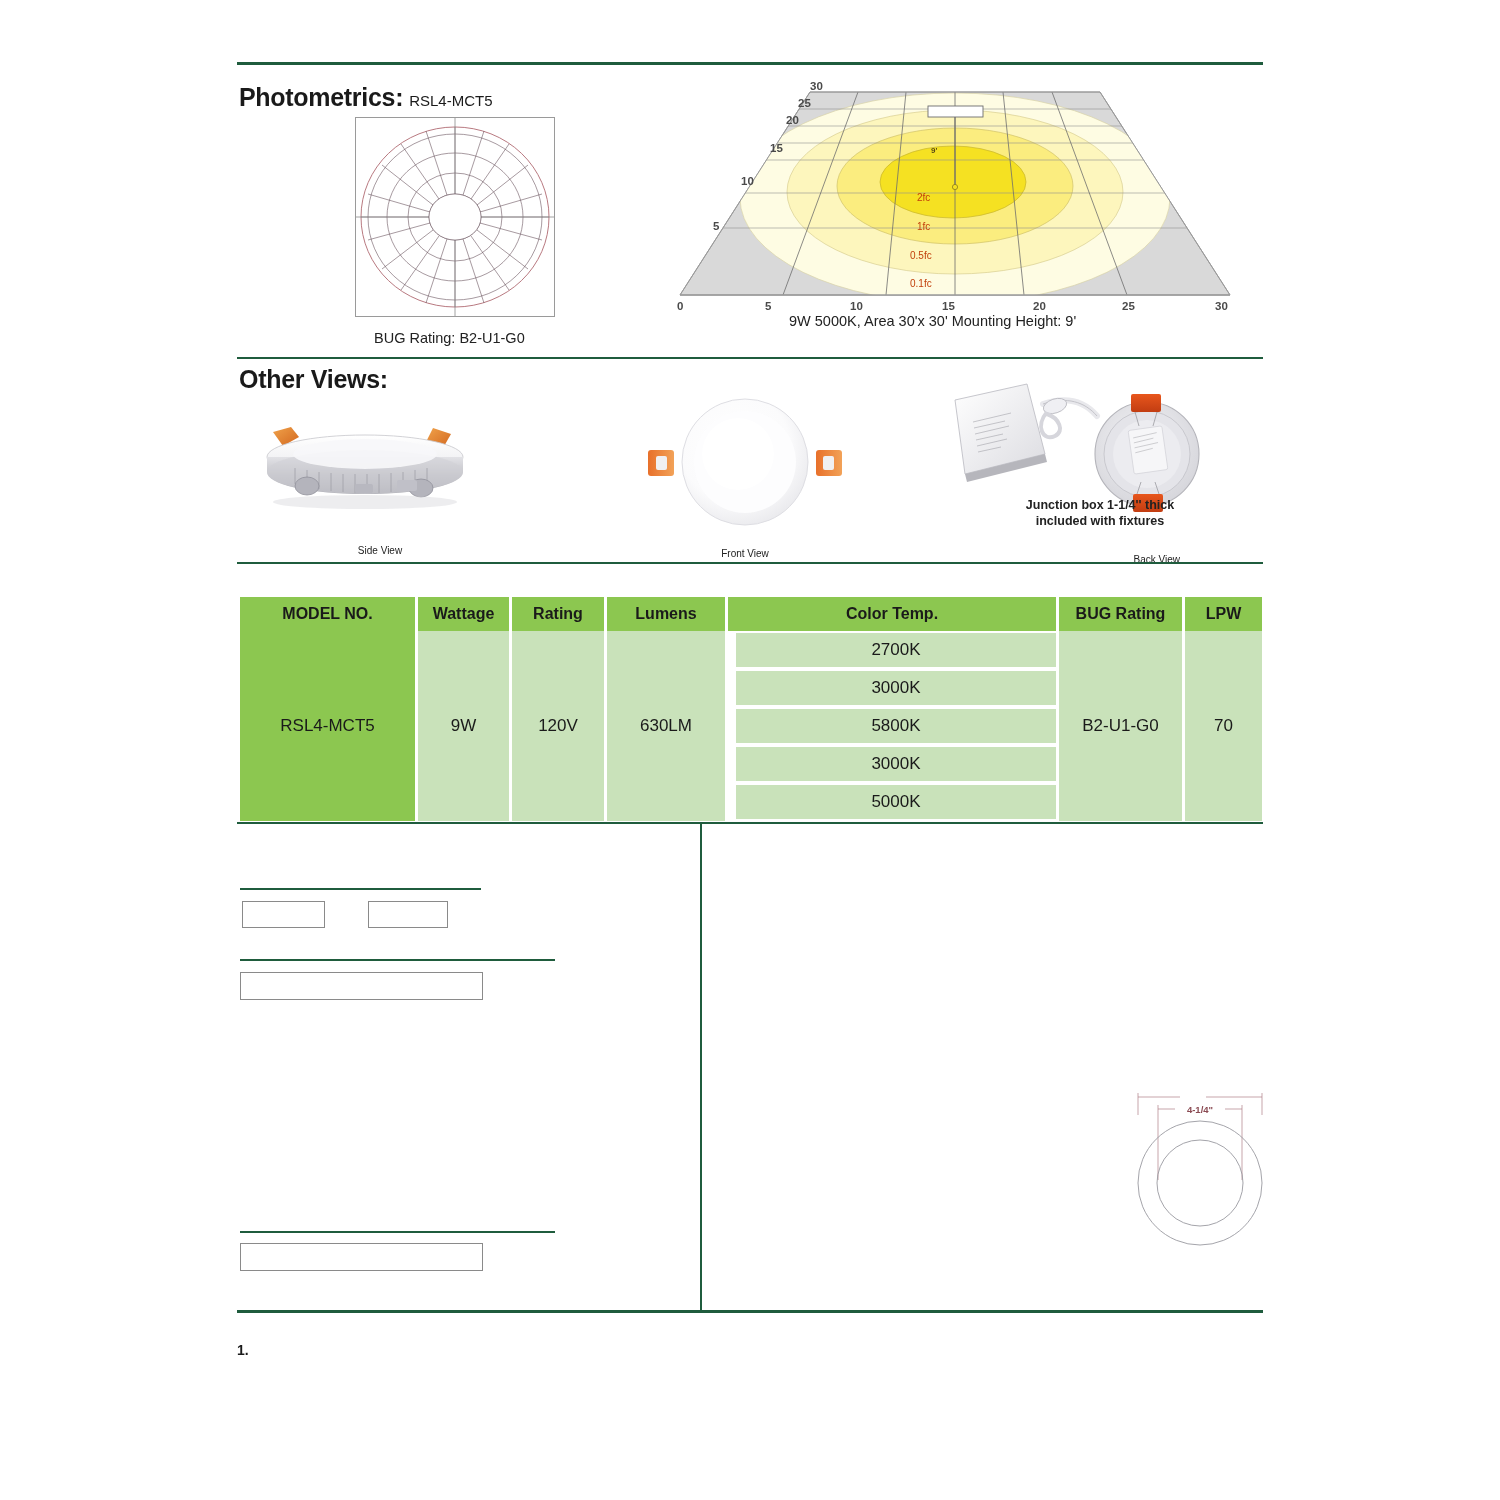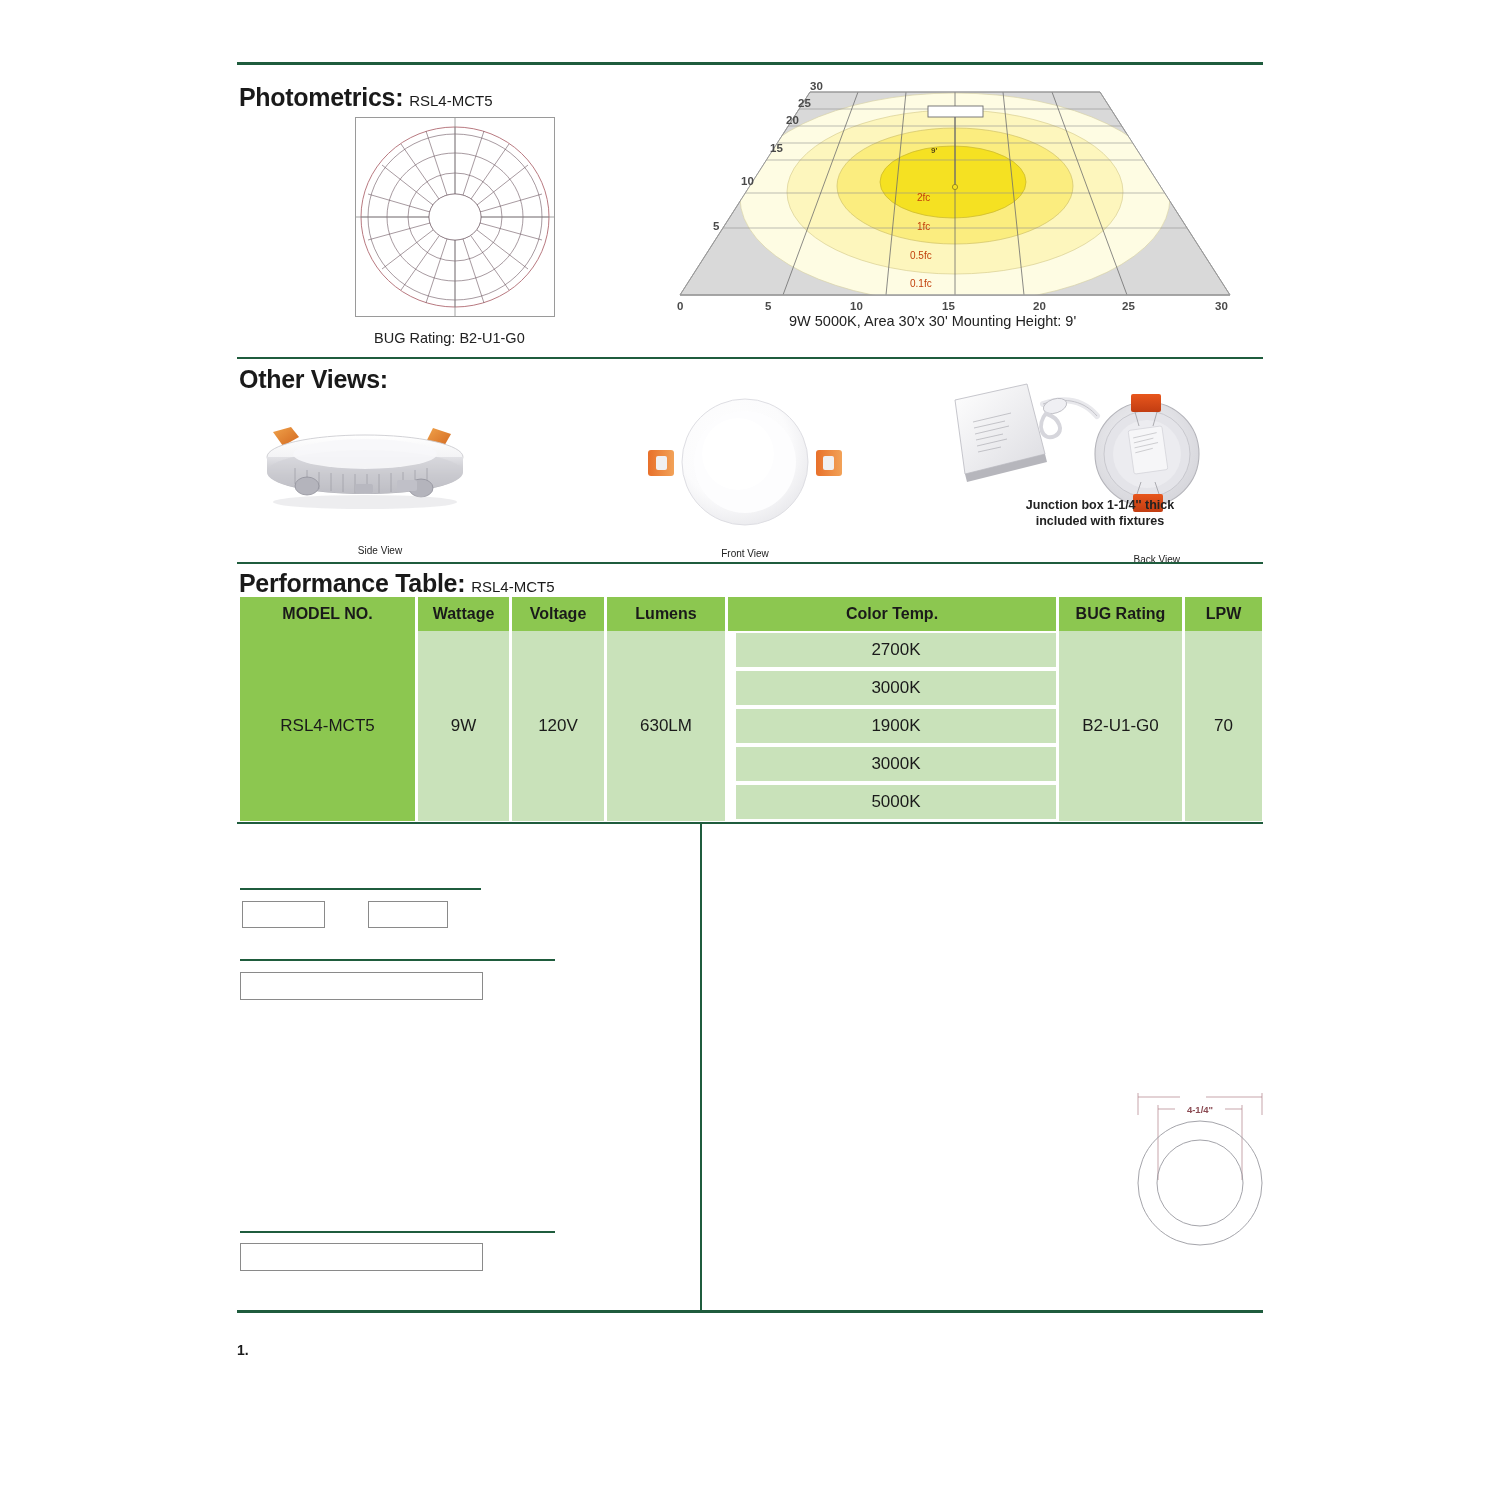--- a/index.html
+++ b/index.html
@@ -427,56 +427,53 @@
           <path d="M224 112 L220 100"></path>
       </g>
     </svg>
   </div>
   <div class="view-caption" style="left:975px; top:498px; width:250px; font-weight:bold; font-size:12.5px;">Junction box 1-1/4'' thick</div>
   <div class="view-caption" style="left:975px; top:514px; width:250px; font-weight:bold; font-size:12.5px;">included with fixtures</div>
   <div class="view-caption" style="left:1020px; top:554px; width:160px;text-align:right;">Back View</div>
 
   <div class="rule-thin" style="left:237px; top:562px; width:1026px;"></div>
 
-  <div class="sec-head" style="left:239px; top:569px;">
-    <span>Performance Table:</span><span class="sub">RSL4-MCT5</span>
-  </div>
 
   <table class="ptable">
     <colgroup>
       <col style="width:175px">
         <col style="width:91px">
         <col style="width:92px">
       <col style="width:118px">
         <col style="width:328px">
         <col style="width:123px">
         <col style="width:77px">
     </colgroup>
     <thead>
       <tr>
         <th>MODEL NO.</th>
         <th>Wattage</th>
-        <th>Voltage</th>
+        <th>Rating</th>
         <th>Lumens</th>
         <th>Color Temp.</th>
         <th>BUG Rating</th>
         <th>LPW</th>
       </tr>
     </thead>
     <tbody>
       <tr style="height:190px;">
         <td class="model">RSL4-MCT5</td>
         <td>9W</td>
         <td>120V</td>
         <td>630LM</td>
         <td class="ct-cell">
           <div class="ct-stack">
             <div class="ct-item">2700K</div>
             <div class="ct-item">3000K</div>
-            <div class="ct-item">1900K</div>
+            <div class="ct-item">5800K</div>
             <div class="ct-item">3000K</div>
             <div class="ct-item">5000K</div>
           </div>
         </td>
         <td>B2-U1-G0</td>
         <td>70</td>
       </tr>
     </tbody>
   </table>
 

